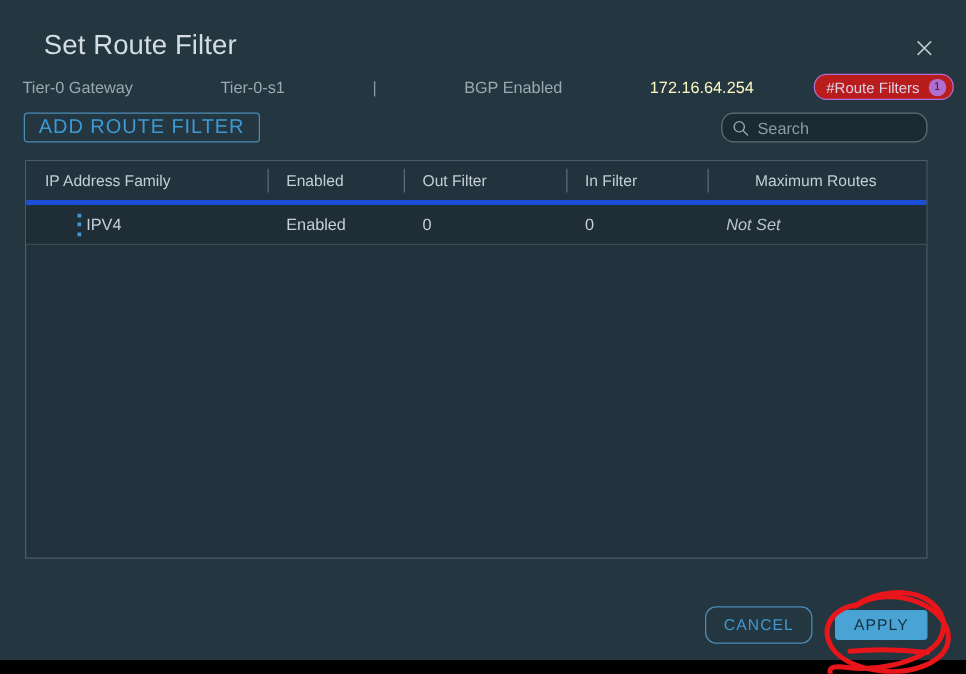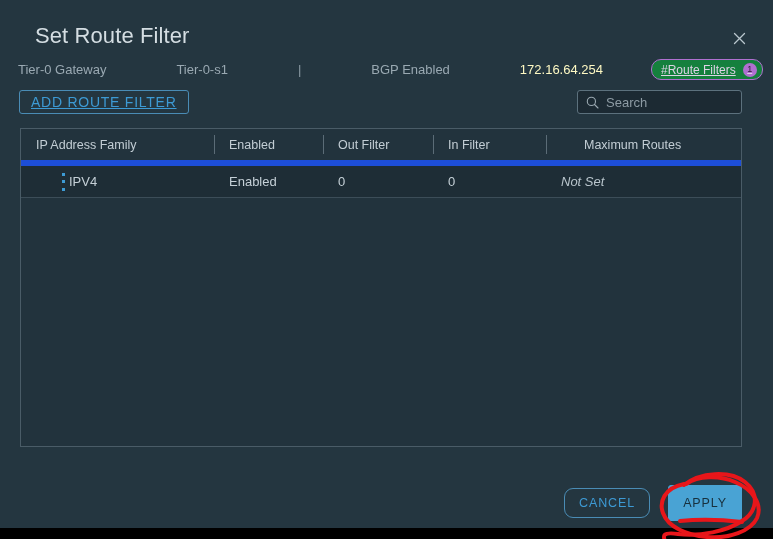--- a/index.html
+++ b/index.html
@@ -68,25 +68,24 @@
     color: #8b9aa3;
   }
   #breadcrumb .bc-ip { margin-right: 10px; color: #fef9c3; }
   .filter-chip {
     display: inline-flex;
     align-items: center;
     height: 19px;
     padding: 0 5px 0 9px;
     border: 1px solid #b06fd0;
     border-radius: 10px;
-    background: #15803d;
+    background: #b91c1c;
     color: #ded3e6;
     font-size: 12px;
     cursor: pointer;
-    text-decoration: underline;
   }
   .filter-chip .chip-count {
     display: inline-flex;
     align-items: center;
     justify-content: center;
     width: 14px; height: 14px;
     margin-left: 7px;
     border-radius: 50%;
     background: #b06fd0;
     color: #2d2038;
@@ -99,36 +98,35 @@
     position: absolute;
     left: 19px; top: 90px;
     height: 23px;
     padding: 11px 11px;
     display: flex;
     align-items: center;
     border: 1px solid #4a8cb5;
     border-radius: 3px;
     background: transparent;
     color: #3d9ad4;
-    font-size: 14px;
+    font-size: 16px;
     font-family: "Liberation Sans", sans-serif;
     letter-spacing: 0.75px;
     cursor: pointer;
-    text-decoration: underline;
   }
 
   #search-box {
     position: absolute;
     right: 31px; top: 90px;
     width: 165px;
     height: 24px;
     display: flex;
     align-items: center;
     border: 1px solid #5c717d;
-    border-radius: 3px;
+    border-radius: 10px;
     background: #1c2a33;
     box-sizing: border-box;
     padding: 0 8px;
   }
   #search-icon { flex: 0 0 auto; margin-right: 7px; display: block; }
   #search-input {
     flex: 1 1 auto;
     border: none;
     outline: none;
     background: transparent;
@@ -146,21 +144,21 @@
     width: 722px;
     height: 319px;
     border: 1px solid #4a5c67;
     box-sizing: border-box;
     background: #22333d;
   }
   #table-header {
     position: relative;
     display: flex;
     height: 31px;
-    border-bottom: 6px solid #1d4ed8;
+    border-bottom: 4px solid #1d4ed8;
     background: #22333d;
   }
   .th {
     position: relative;
     display: flex;
     align-items: center;
     font-size: 12.5px;
     color: #c3ced5;
     box-sizing: border-box;
     padding-left: 15px;
@@ -169,21 +167,21 @@
   .th.has-div::before {
     content: "";
     position: absolute;
     left: 0; top: 6px;
     width: 1px; height: 19px;
     background: #5b6c77;
   }
   .col-0 { width: 193px; }
   .col-1 { width: 109px; }
   .col-2 { width: 110px; }
-  .col-3 { width: 113px; }
+  .col-3 { width: 113px; margin-left: 20px; }
   .col-4 { flex: 1 1 auto; padding-left: 38px; }
 
   #table-body { background: #22333d; }
   .trow {
     display: flex;
     height: 31px;
     align-items: center;
     background: #1e2d36;
     border-bottom: 1px solid #3c4d58;
     text-align: right;
@@ -234,21 +232,21 @@
     border: 1px solid #4a8cb5;
     border-radius: 9px;
     background: transparent;
     color: #3d9ad4;
     font-size: 12.5px;
     font-family: "Liberation Sans", sans-serif;
     letter-spacing: 0.9px;
     cursor: pointer;
   }
   #apply-button {
-    height: 36px;
+    height: 24px;
     min-width: 72px;
     padding: 0 14px;
     display: flex;
     align-items: center;
     justify-content: center;
     border: 1px solid #49a3d4;
     border-radius: 3px;
     background: #49a3d4;
     color: #17303d;
     font-size: 12.5px;

